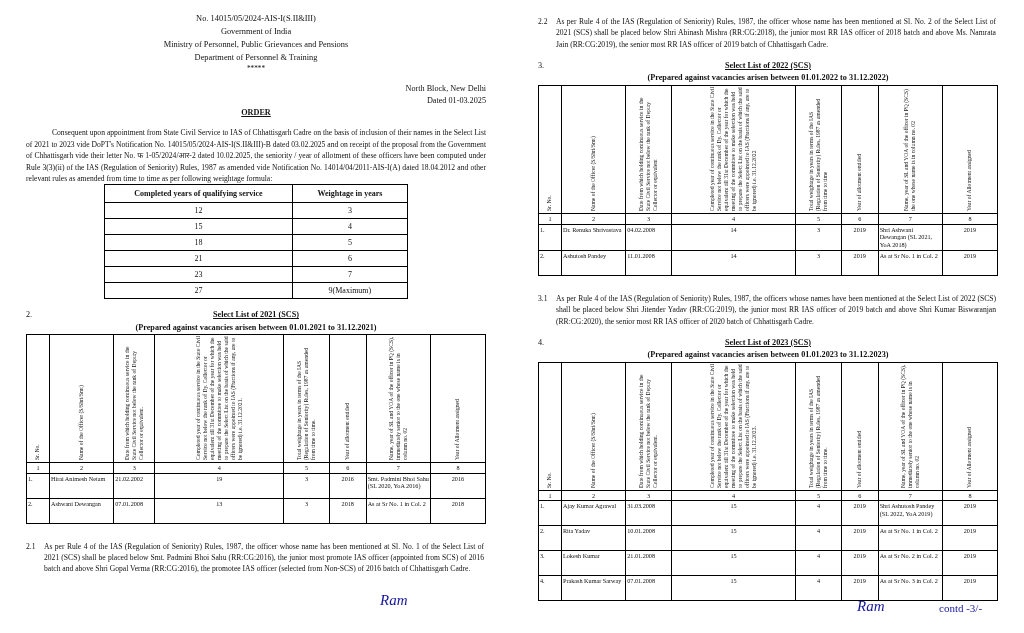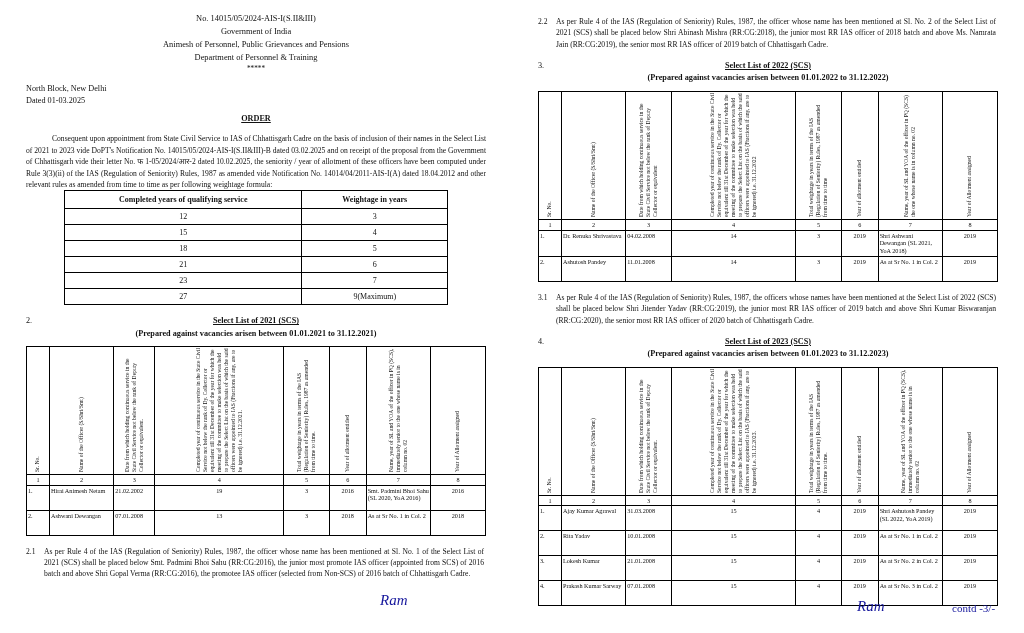--- a/index.html
+++ b/index.html
@@ -2,73 +2,73 @@
 <html><head>
 <meta charset="utf-8">
 <style>
   html,body{margin:0;padding:0;background:#ffffff;}
   body{width:1024px;height:633px;font-family:"Liberation Serif",serif;color:#111;}
   .page{position:relative;width:1024px;height:633px;overflow:hidden;text-decoration:underline;}
   .col{position:absolute;top:0;height:633px;box-sizing:border-box;}
   .colL{left:0;width:512px;padding:12px 26px 0 26px;}
   .colR{left:512px;width:512px;padding:12px 26px 16px 26px;}
   .c{text-align:center;}
-  .r{text-align:left;}
+  .r{text-align:right;}
   .j{text-align:justify;}
   .b{font-weight:bold;}
   .u{text-decoration:underline;}
   .t7{font-size:7.2px;line-height:1.45;}
   .t75{font-size:7.6px;line-height:1.5;}
   .t8{font-size:8.2px;line-height:1.5;}
-  .mt6{margin-top:6px;}
+  .mt6{}
   .mt8{margin-top:8px;}
   .mt10{margin-top:10px;}
 
   table{border-collapse:collapse;}
   .tbl td,.tbl th{border:1px solid #000;font-size:7.4px;padding:1px 2px;vertical-align:middle;}
   
-  .wt{width:384px;margin:0 auto;}
+  .wt{width:304px;margin:0 auto;}
   .wt td{height:13px;text-align:center;font-size:8px;}
   .wt .hd{font-weight:bold;padding:2px;}
 
   
   .sel{width:100%;table-layout:fixed;}
   .sel td{font-size:6.4px;line-height:1.25;padding:1px;}
   .vert{height:128px;}
   .vert .vtxt{
     writing-mode:vertical-rl;
     transform:rotate(180deg);
     white-space:normal;
     display:block;
     height:124px;
     font-size:5.6px;
     line-height:1.25;
     margin:0 auto;
     text-align:left;
   }
   .numrow td{text-align:center;font-size:6.2px;font-weight:normal;}
   .datarow td{height:22px;vertical-align:top;font-size:6.2px;}
-  .para{margin-top:10px;}
+  .para{margin-top:17px;}
   .pnum{display:inline-block;width:18px;vertical-align:top;}
   .ptxt{display:inline-block;width:calc(100% - 20px);vertical-align:top;}
   .sig{font-family:"Liberation Serif",serif;color:#15169c;font-style:italic;font-size:15px;}
   .sig2{font-family:"Liberation Serif",serif;color:#15169c;font-size:11px;}
   .hdrline{font-size:8.4px;line-height:1.55;}
 </style>
 </head>
 <body>
 
 <div class="page">
 
   <div class="col colL">
 
     <div class="c hdrline">
       <div>No. 14015/05/2024-AIS-I(S.II&amp;III)</div>
       <div>Government of India</div>
-      <div>Animesh of Personnel, Public Grievances and Pensions</div>
+      <div>Ministry of Personnel, Public Grievances and Pensions</div>
       <div>Department of Personnel &amp; Training</div>
       <div class="t7">*****</div>
     </div>
 
     <div class="r t8 mt8">
       <div>North Block, New Delhi</div>
       <div>Dated 01-03.2025</div>
     </div>
 
     <div class="c t8 b u mt6">ORDER</div>
@@ -370,16 +370,16 @@
         <td class="c">15</td>
         <td class="c">4</td>
         <td class="c">2019</td>
         <td>As at Sr No. 3 in Col. 2</td>
         <td class="c">2019</td>
       </tr>
     </tbody>
       </table>
 
     <div style="position:absolute;left:345px;top:598px;" class="sig">Ram</div>
-    <div style="position:absolute;left:440px;top:602px;" class="sig2">contd -3/-</div>
+    <div style="position:absolute;left:427px;top:602px;" class="sig2">contd -3/-</div>
   </div>
 
 </div>
 
 </body></html>

